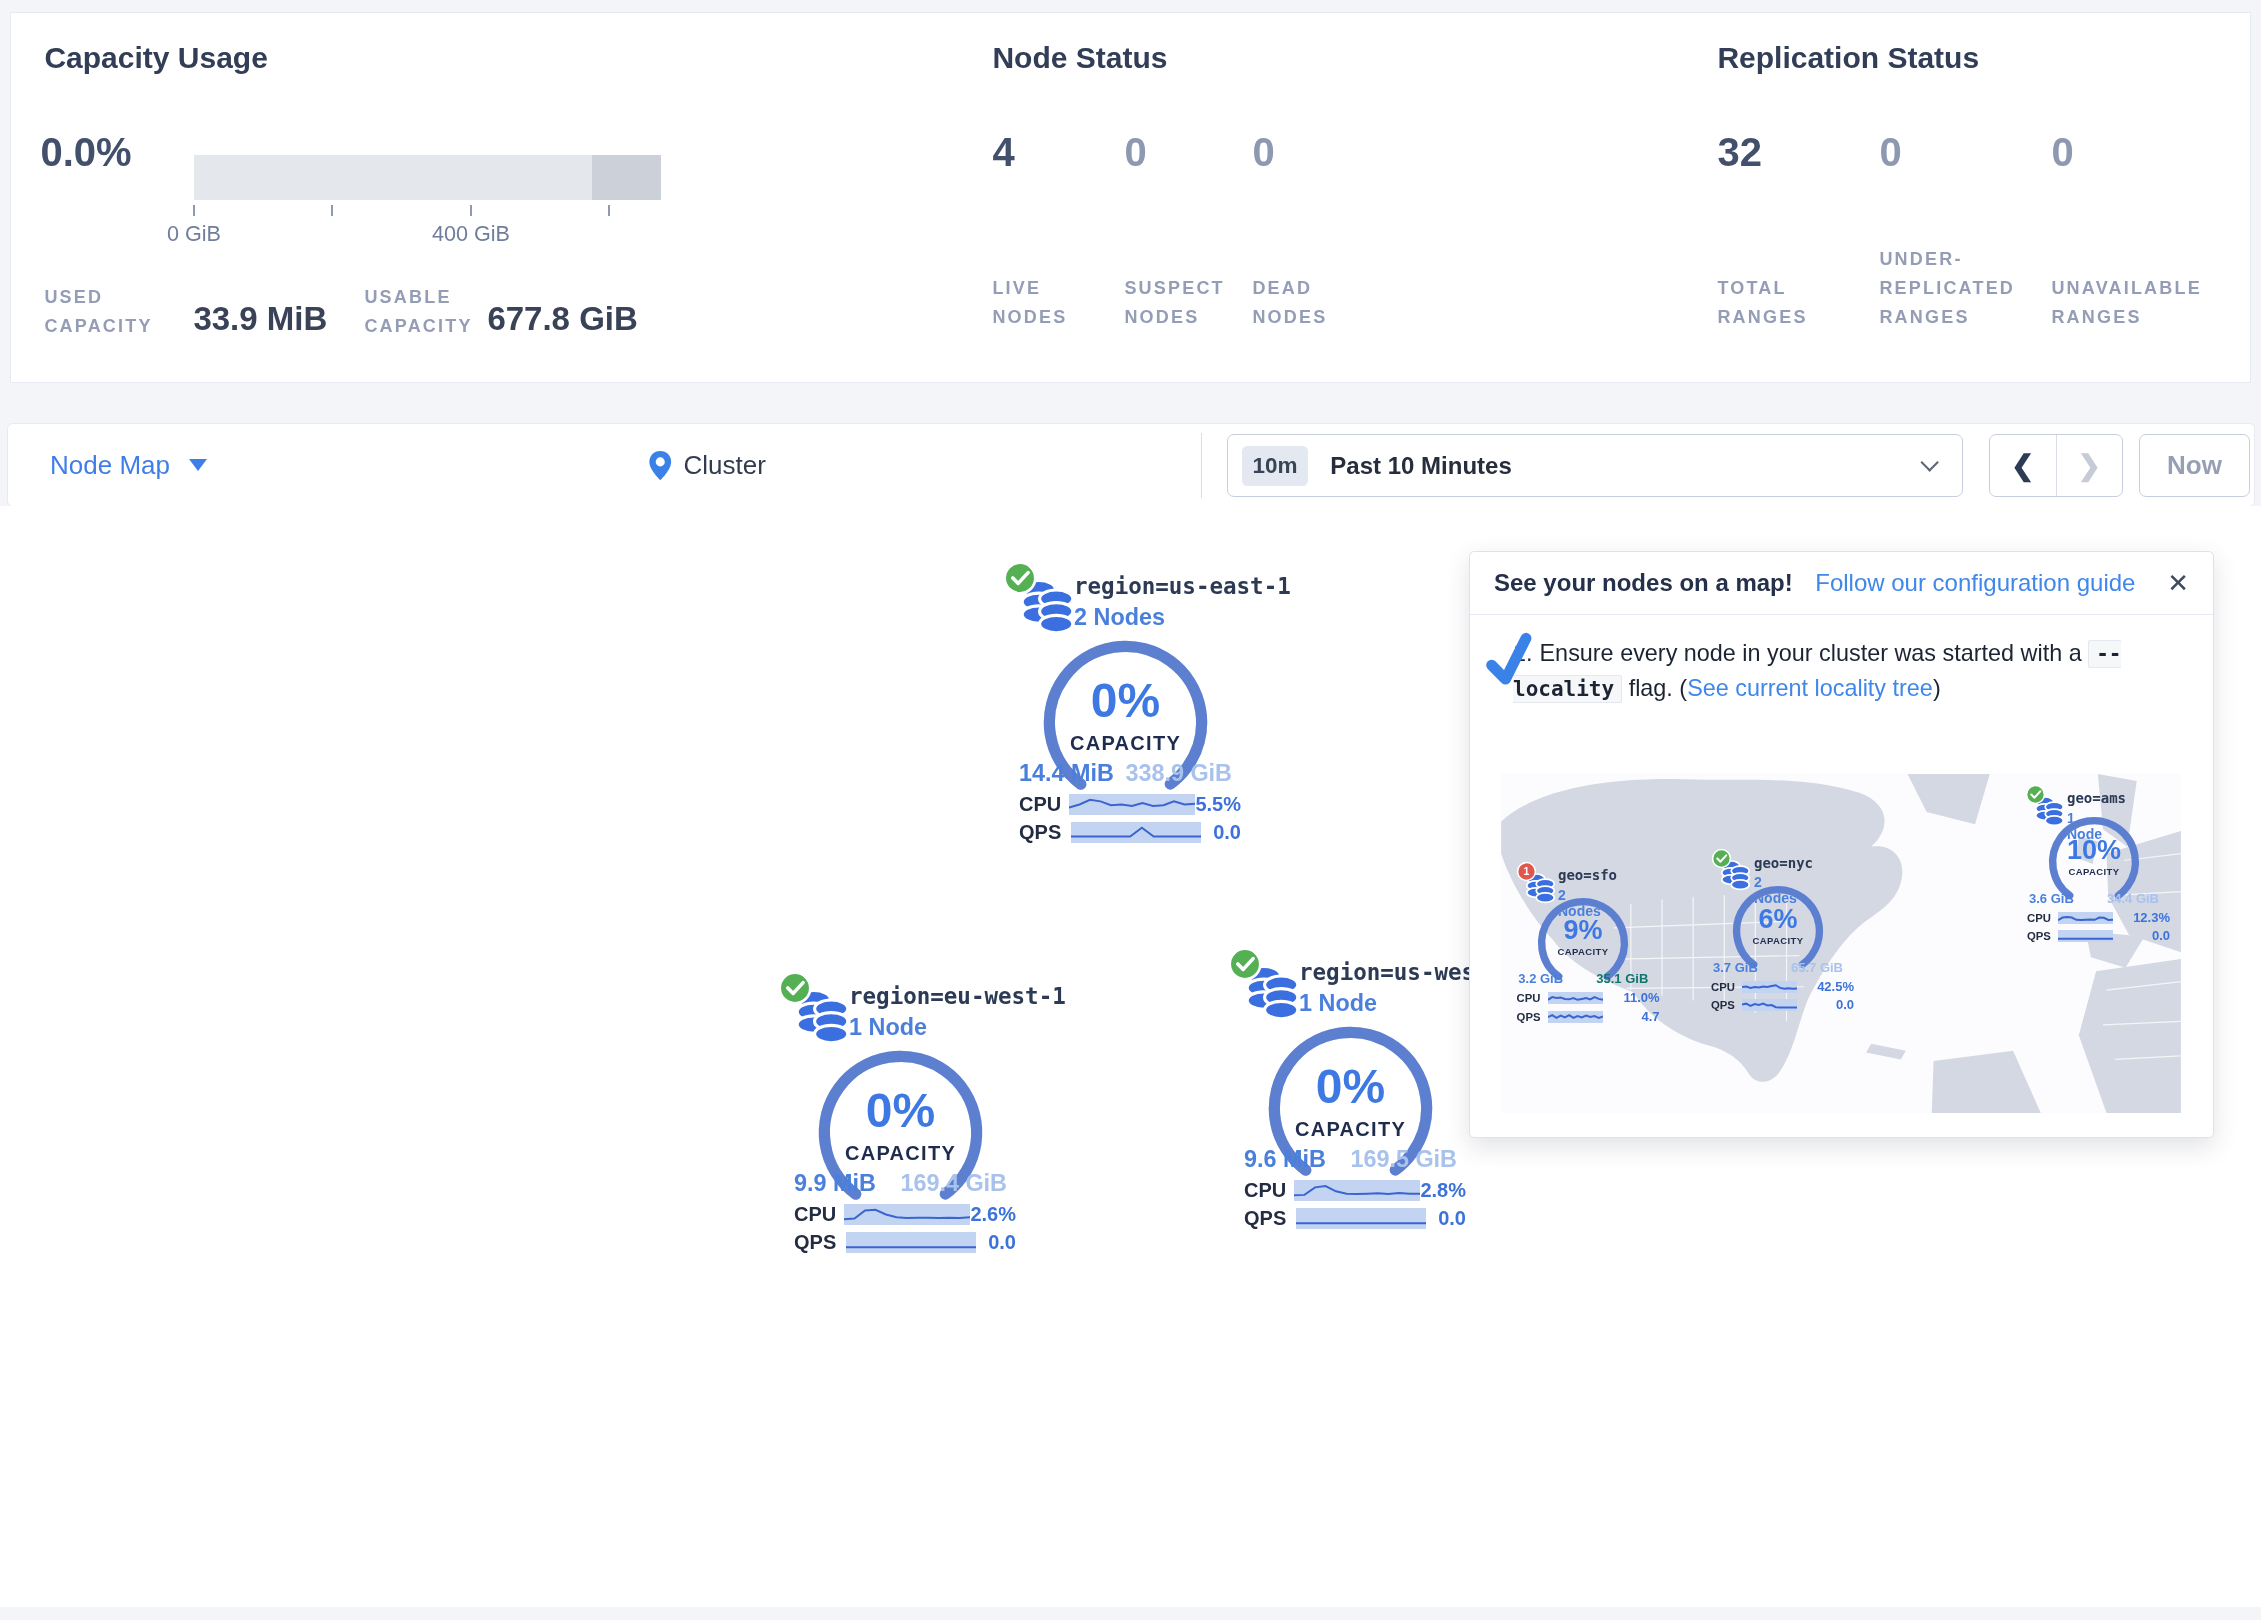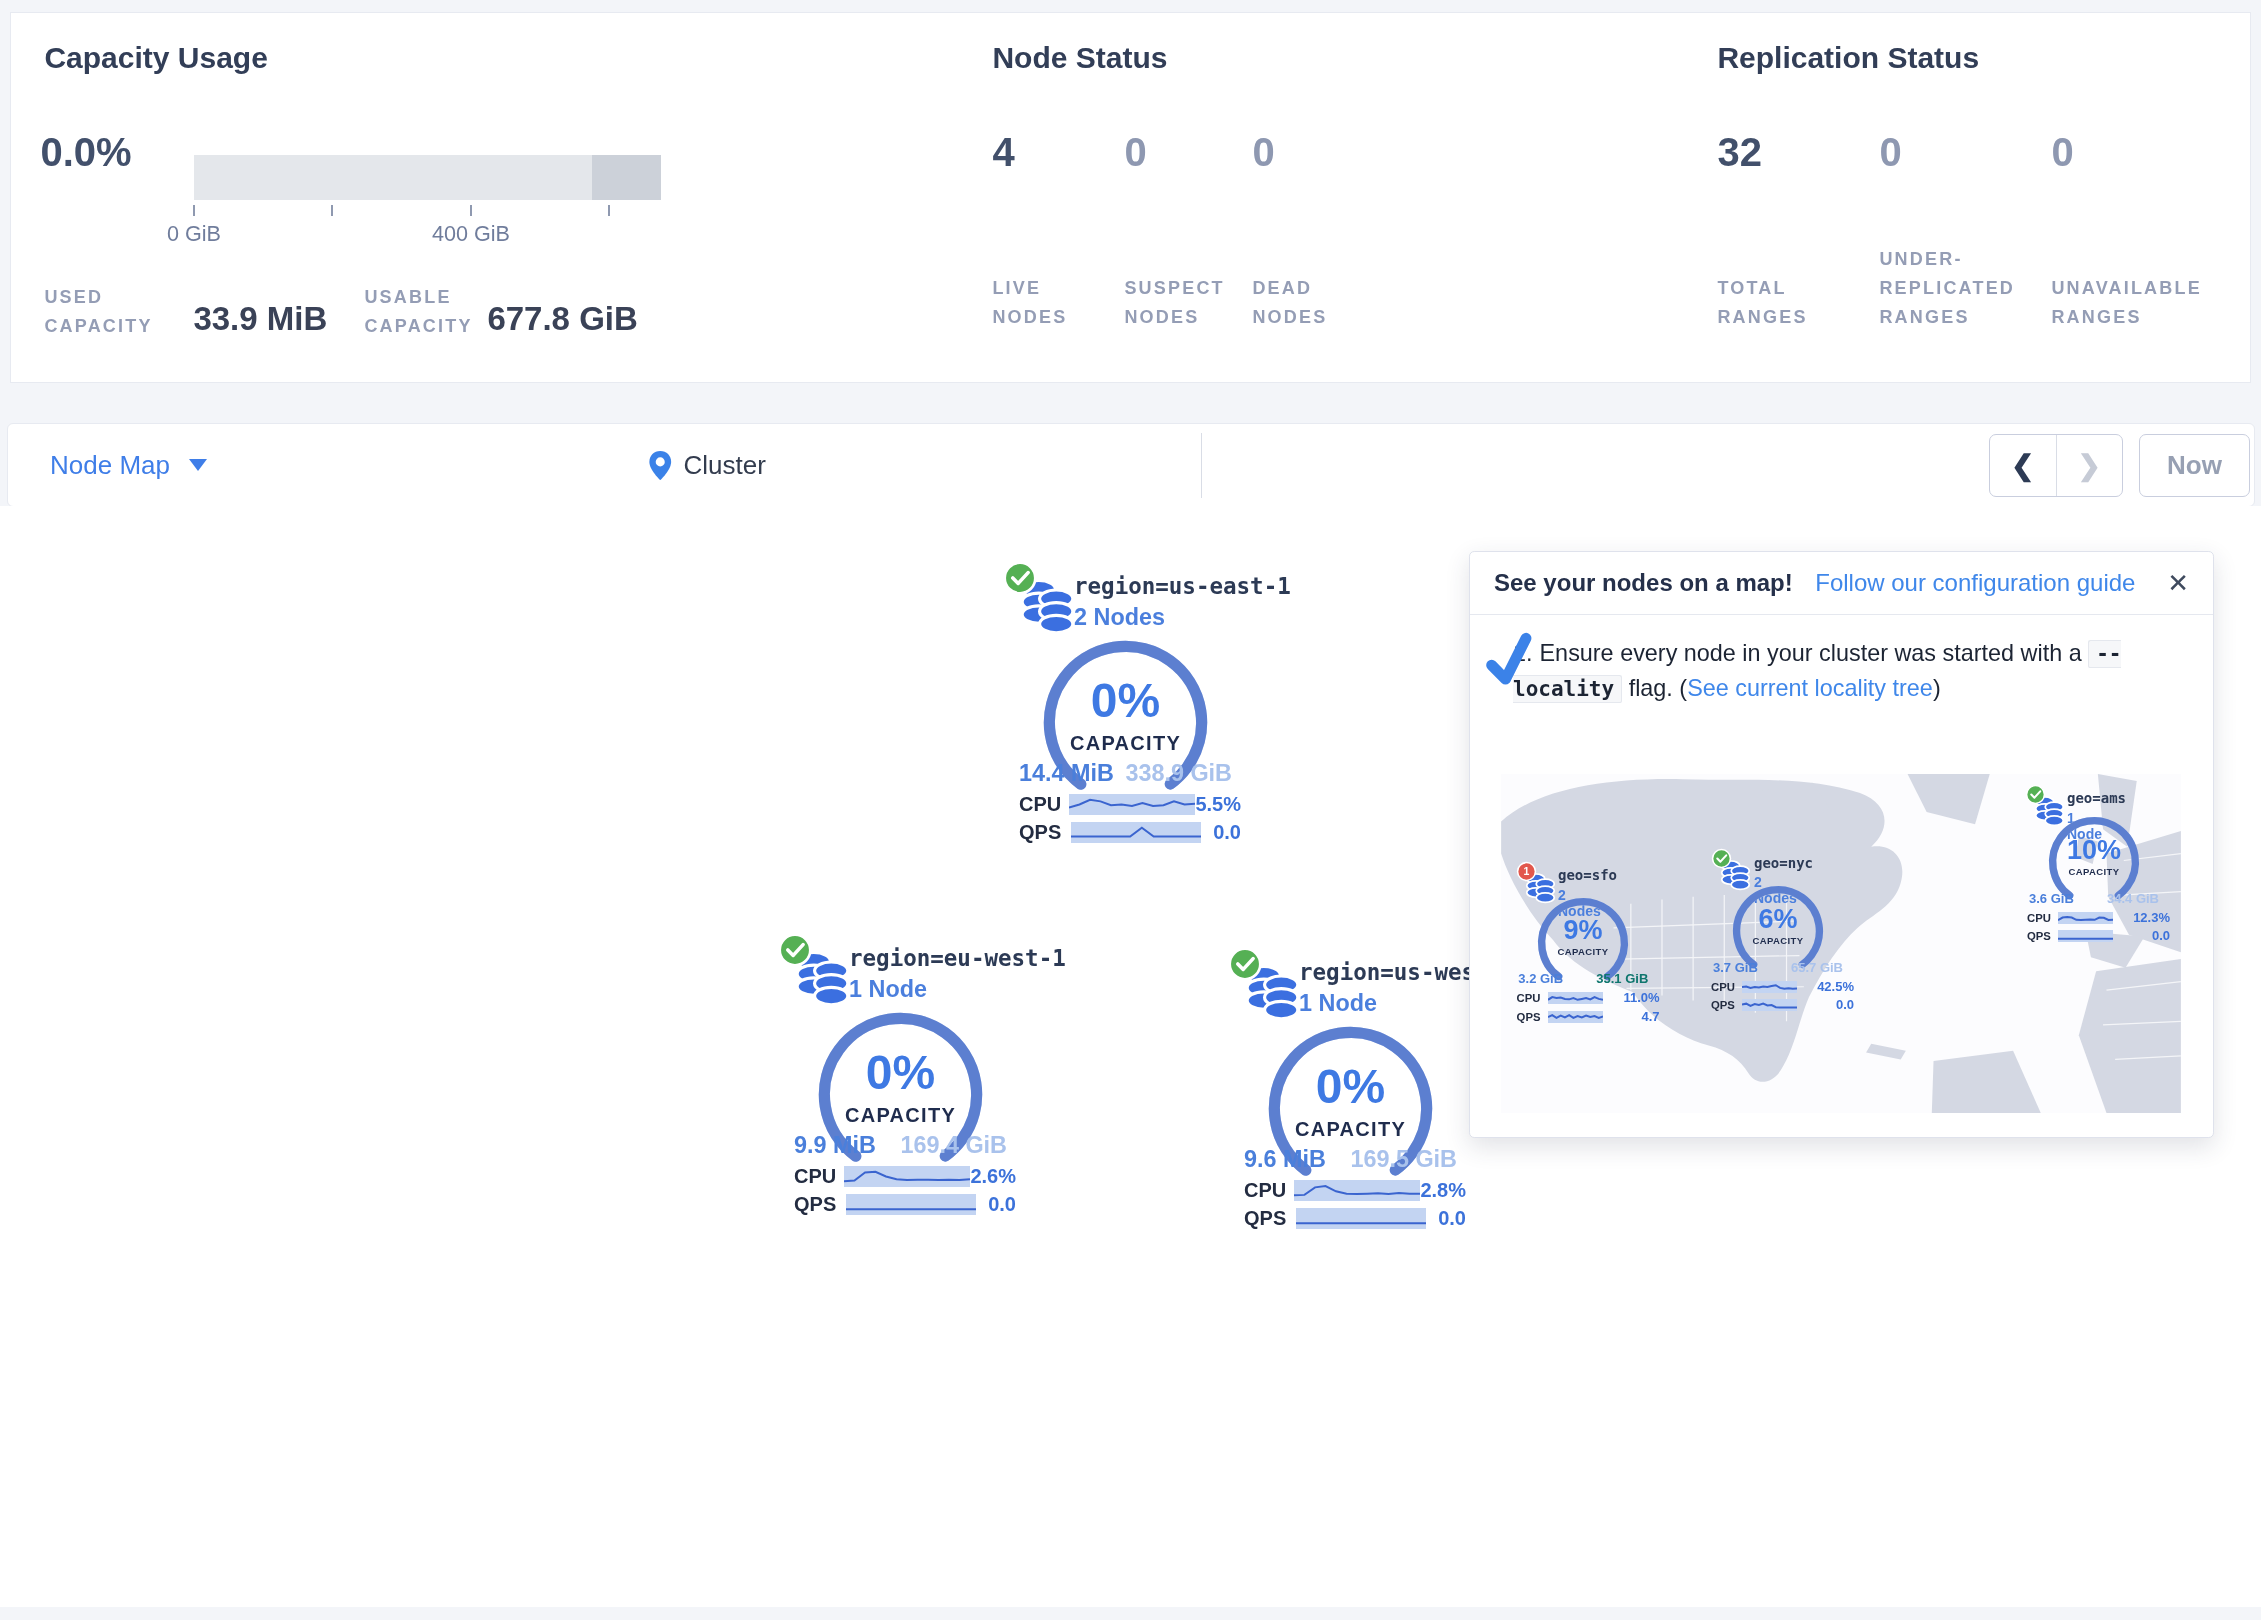--- a/index.html
+++ b/index.html
@@ -159,20 +159,25 @@
       <span class="tri"></span>
     </div>
     <div class="crumb">
       <svg width="22.5" height="29" viewBox="0 0 24 32">
         <path d="M12 0 C5 0 0 5 0 12 C0 21 12 32 12 32 C12 32 24 21 24 12 C24 5 19 0 12 0 Z" fill="#3b82e8"></path>
         <circle cx="12" cy="12" r="5" fill="#fff"></circle>
       </svg>
       <span class="crumb-label">Cluster</span>
     </div>
     <div class="tb-divider"></div>
+    <div class="time-box">
+      <span class="time-badge">10m</span>
+      <span class="time-text">Past 10 Minutes</span>
+      <span class="chev"></span>
+    </div>
     <div class="pn-group">
       <div class="pn-btn pn-prev">❮</div>
       <div class="pn-btn pn-next">❯</div>
     </div>
     <div class="now-btn">Now</div>
   </div>
 
   <div class="abs main-area"></div>
 
   <div class="abs node-card big" style="left:1000px;top:558px;">
@@ -213,21 +218,21 @@
     </div>
     <div class="nc-row" style="top:263px;">
       <span class="lbl">QPS</span>
       <svg class="spark" viewBox="0 0 100 24" preserveAspectRatio="none">
           <polyline points="0.0,16.5 9.1,16.5 18.2,16.5 27.3,16.5 36.4,16.5 45.5,16.5 54.5,6.6 63.6,16.5 72.7,16.5 81.8,16.5 90.9,16.5 100.0,16.5"></polyline>
         </svg>
       <span class="val">0.0</span>
     </div>
   </div>
 
-  <div class="abs node-card big" style="left:775px;top:930px;">
+  <div class="abs node-card big" style="left:775px;top:968px;">
     <svg class="abs" style="left:19px;top:19px;" width="57" height="64" viewBox="0 0 72 80">
       <g fill="#3b6fe0" stroke="#ffffff" stroke-width="4">
         <ellipse cx="25" cy="15" rx="21" ry="11"></ellipse>
           <ellipse cx="25" cy="31" rx="21" ry="11"></ellipse>
         <ellipse cx="47" cy="27" rx="21" ry="11"></ellipse>
           <ellipse cx="25" cy="47" rx="21" ry="11"></ellipse>
         <ellipse cx="47" cy="43" rx="21" ry="11"></ellipse>
           <ellipse cx="47" cy="59" rx="21" ry="11"></ellipse>
       </g>
     </svg>

